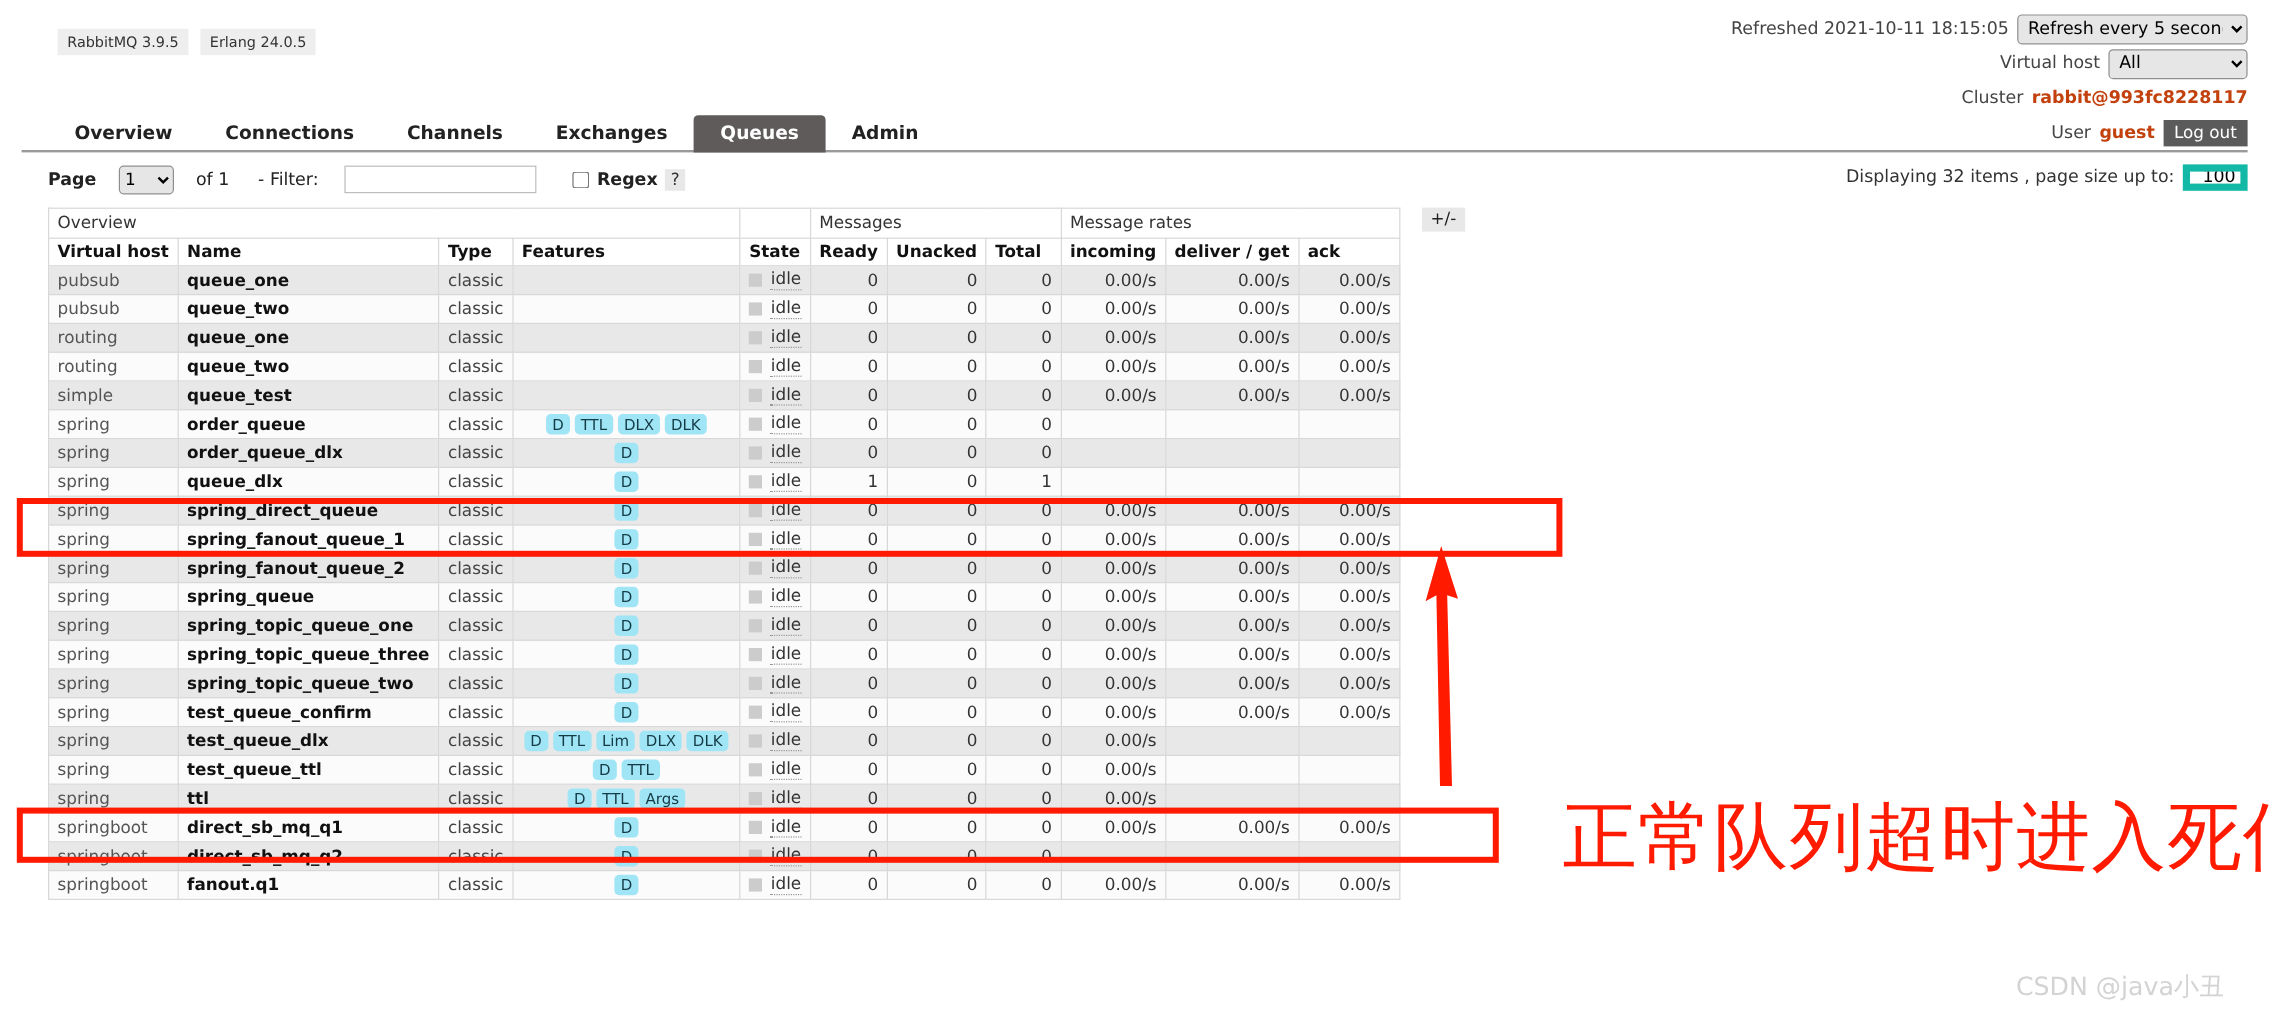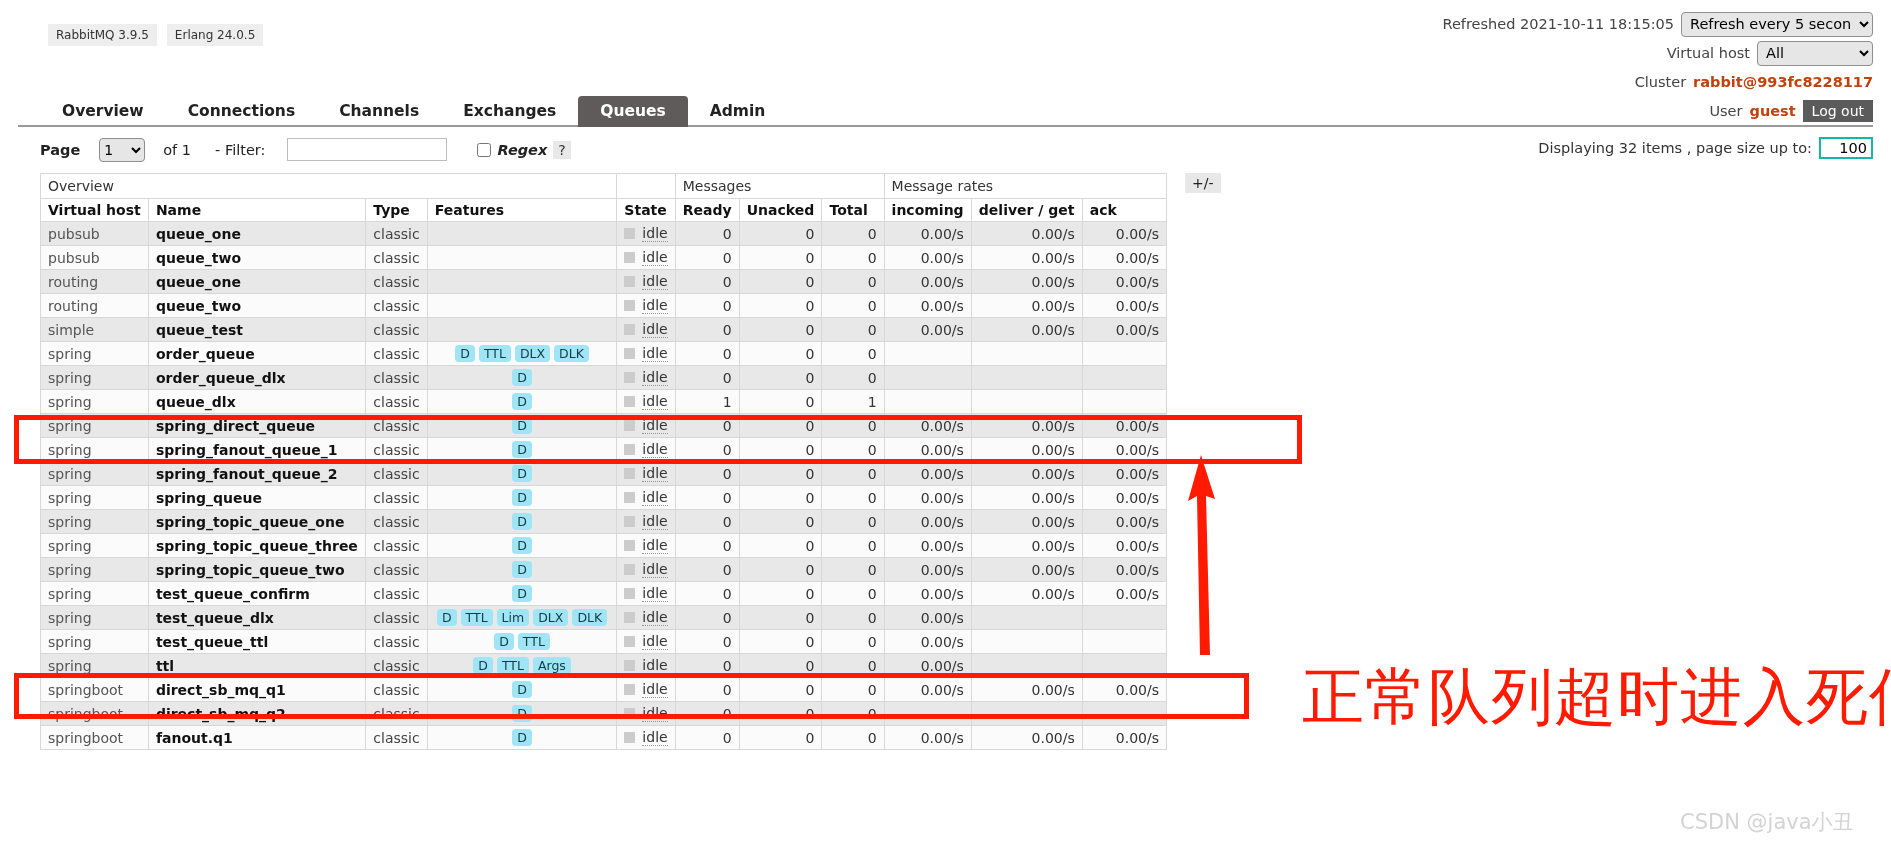--- a/index.html
+++ b/index.html
@@ -162,41 +162,41 @@
     height: 23px;
     border: 1px solid #bdbdbd;
     background: #fff;
     padding: 2px 4px;
     margin-left: 4px;
   }
   .regex-wrap {
     display: flex; align-items: center; gap: 6px; margin-left: 18px;
   }
   input.cb { width: 14px; height: 14px; margin: 0; }
-  .regex-lbl { font-weight: bold; font-size: 14.5px; font-style: italic; }
+  .regex-lbl { font-weight: bold; font-size: 14.5px; }
   .qmark {
     background: #e8e8e8; color: #333;
     font-size: 14px; padding: 1px 5px; cursor: pointer;
   }
   .displaying {
     position: absolute;
     right: 18px;
     top: 10px;
     display: flex;
     align-items: center;
     font-size: 14.5px;
     color: #333;
   }
   input.pagesize {
     font-family: "DejaVu Sans", "Liberation Sans", sans-serif;
     font-size: 14.5px;
     width: 54px;
     height: 22px;
     text-align: right;
-    border: 2px solid #14b8a6;
+    border: 6px solid #14b8a6;
     padding: 1px 4px;
     margin-left: 7px;
   }
 
   
   .table-wrap {
     position: relative;
     margin: 8px 0 0 40px;
     width: 1127px;
   }

